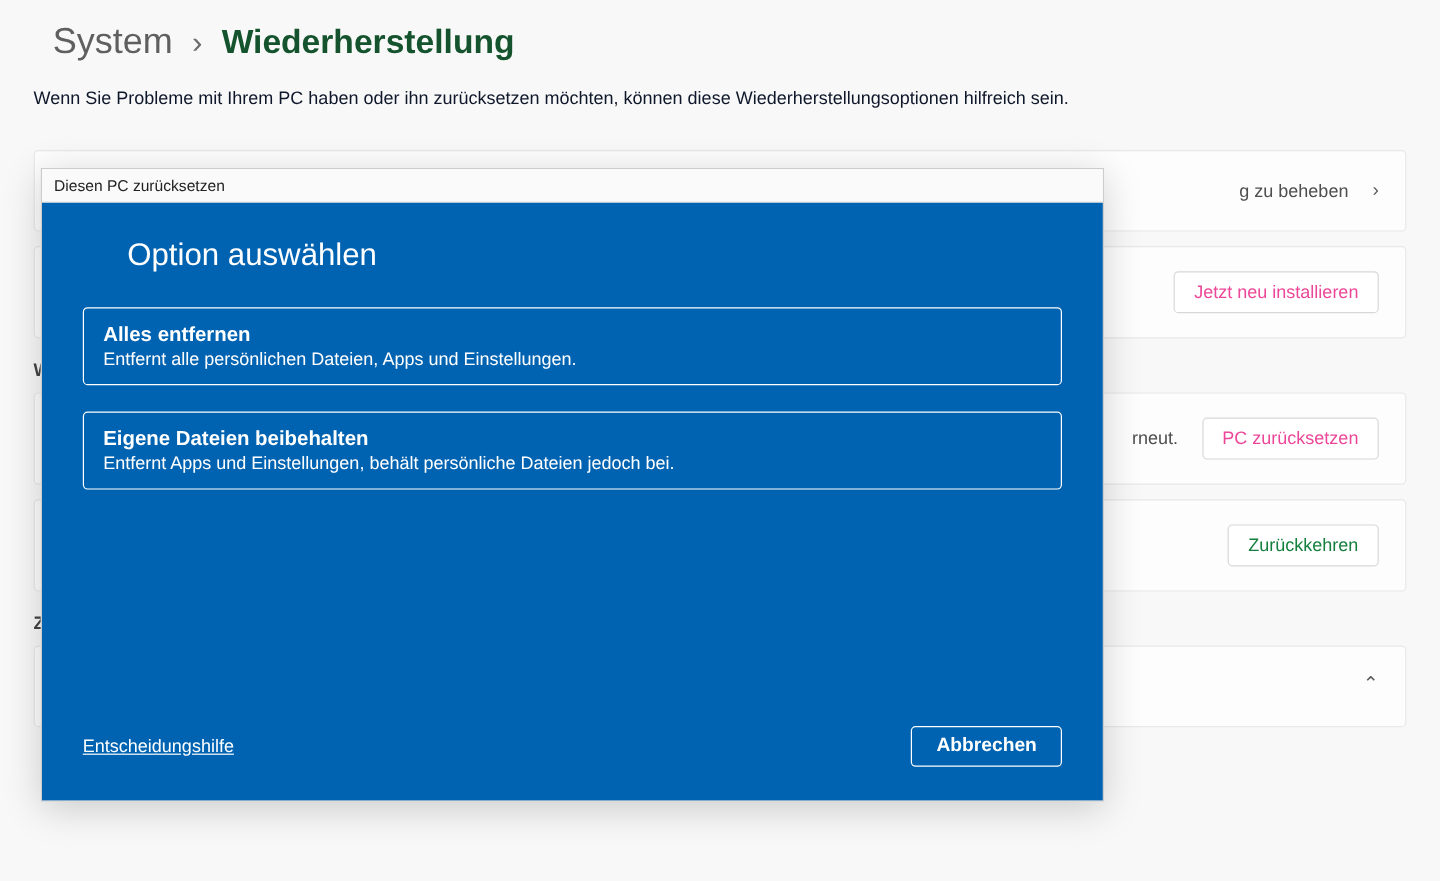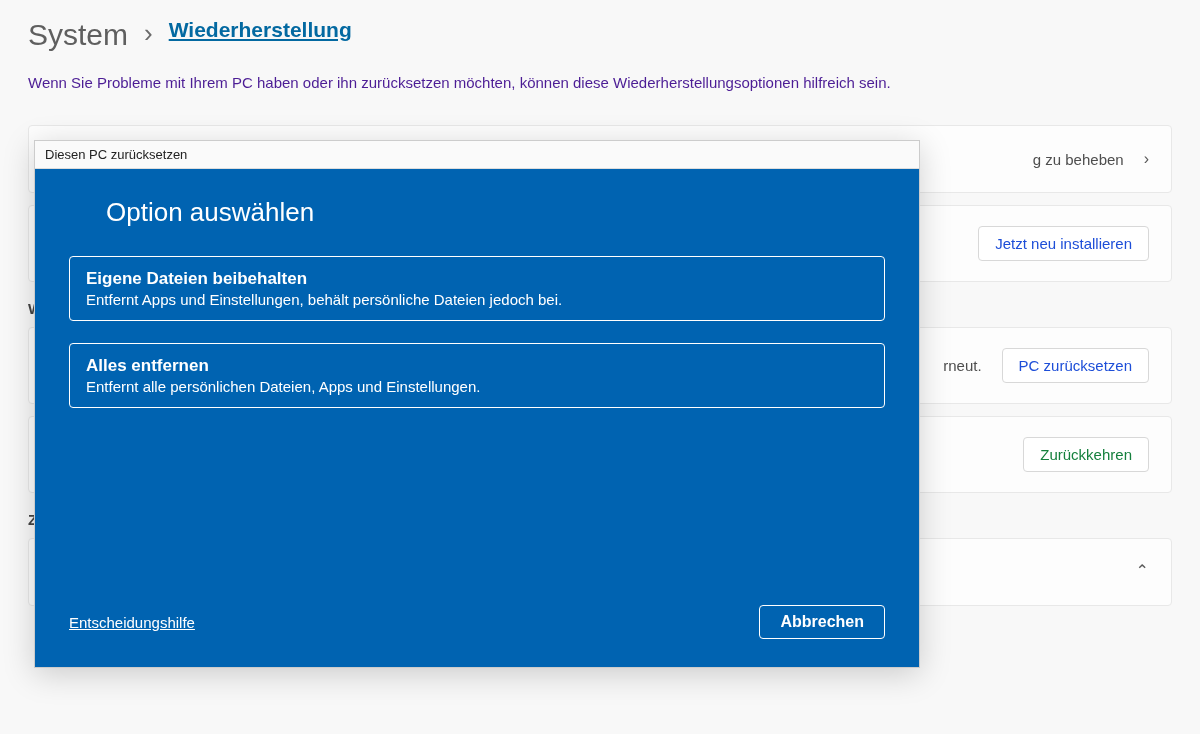--- a/index.html
+++ b/index.html
@@ -12,43 +12,43 @@
   overflow: hidden;
   position: relative;
 }
 
 
 .page {
   padding: 18px 28px;
 }
 .breadcrumb {
   display: flex;
-  align-items: flex-start;
+  align-items: center;
   gap: 16px;
   margin-bottom: 22px;
+  margin-left: 16px;
 }
 .breadcrumb .parent {
   font-size: 30px;
   font-weight: 400;
   color: #5f5f5f;
 }
 .breadcrumb .sep {
   font-size: 26px;
   color: #6b6b6b;
   font-weight: 300;
 }
 .breadcrumb .current {
-  font-size: 21px;
+  font-size: 28px;
   font-weight: 600;
-  color: #0369a1;
-  text-decoration: underline;
+  color: #14532d;
 }
 .subtext {
   font-size: 15px;
-  color: #4c1d95;
+  color: #0f172a;
   margin-bottom: 34px;
 }
 
 .card {
   background: #fdfdfd;
   border: 1px solid #e8e8e8;
   border-radius: 4px;
   padding: 20px 22px;
   margin-bottom: 12px;
   display: flex;
@@ -69,21 +69,21 @@
   font-size: 16px;
   color: #5a5a5a;
   cursor: pointer;
 }
 .btn {
   background: #fff;
   border: 1px solid #d8d8d8;
   border-radius: 4px;
   padding: 8px 16px;
   font-size: 15px;
-  color: #1d4ed8;
+  color: #ec4899;
   cursor: pointer;
 }
 .btn.disabled {
   color: #15803d;
   cursor: default;
 }
 .section-label {
   font-size: 15px;
   font-weight: 600;
   color: #444;
@@ -208,27 +208,27 @@
   <div class="link-row">Erstellen eines Wiederherstellungslaufwerks</div>
 
 </div>
 
 <div class="dialog-wrap">
   <div class="dialog-titlebar">Diesen PC zurücksetzen</div>
   <div class="dialog-body">
     <div class="dialog-heading">Option auswählen</div>
 
     <div class="option">
+      <div class="option-title">Alles entfernen</div>
+      <div class="option-desc">Entfernt alle persönlichen Dateien, Apps und Einstellungen.</div>
+    </div>
+
+    <div class="option">
       <div class="option-title">Eigene Dateien beibehalten</div>
       <div class="option-desc">Entfernt Apps und Einstellungen, behält persönliche Dateien jedoch bei.</div>
-    </div>
-
-    <div class="option">
-      <div class="option-title">Alles entfernen</div>
-      <div class="option-desc">Entfernt alle persönlichen Dateien, Apps und Einstellungen.</div>
     </div>
 
     <div class="dialog-footer">
       <span class="help-link">Entscheidungshilfe</span>
       <button class="cancel-btn">Abbrechen</button>
     </div>
   </div>
 </div>
 
 </body></html>

